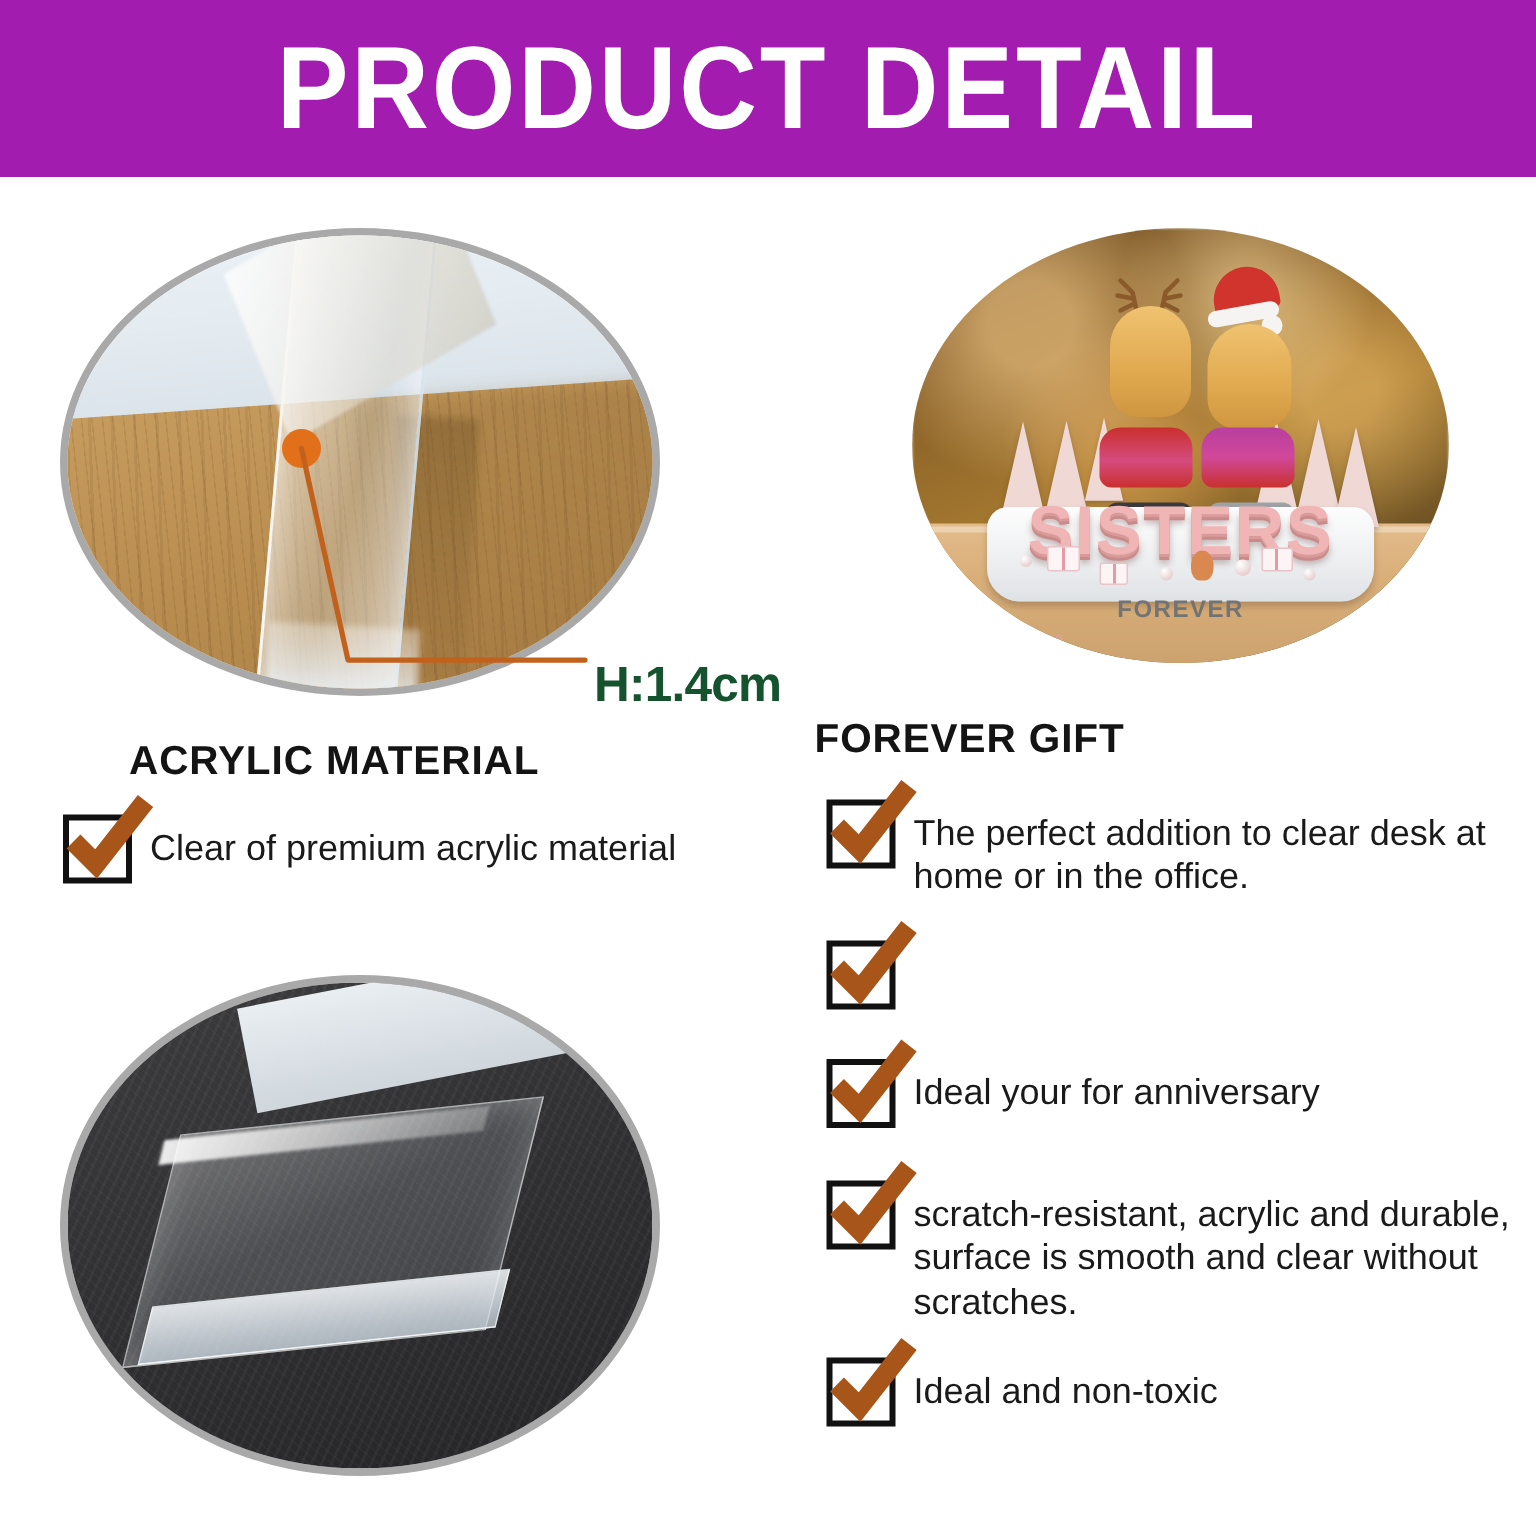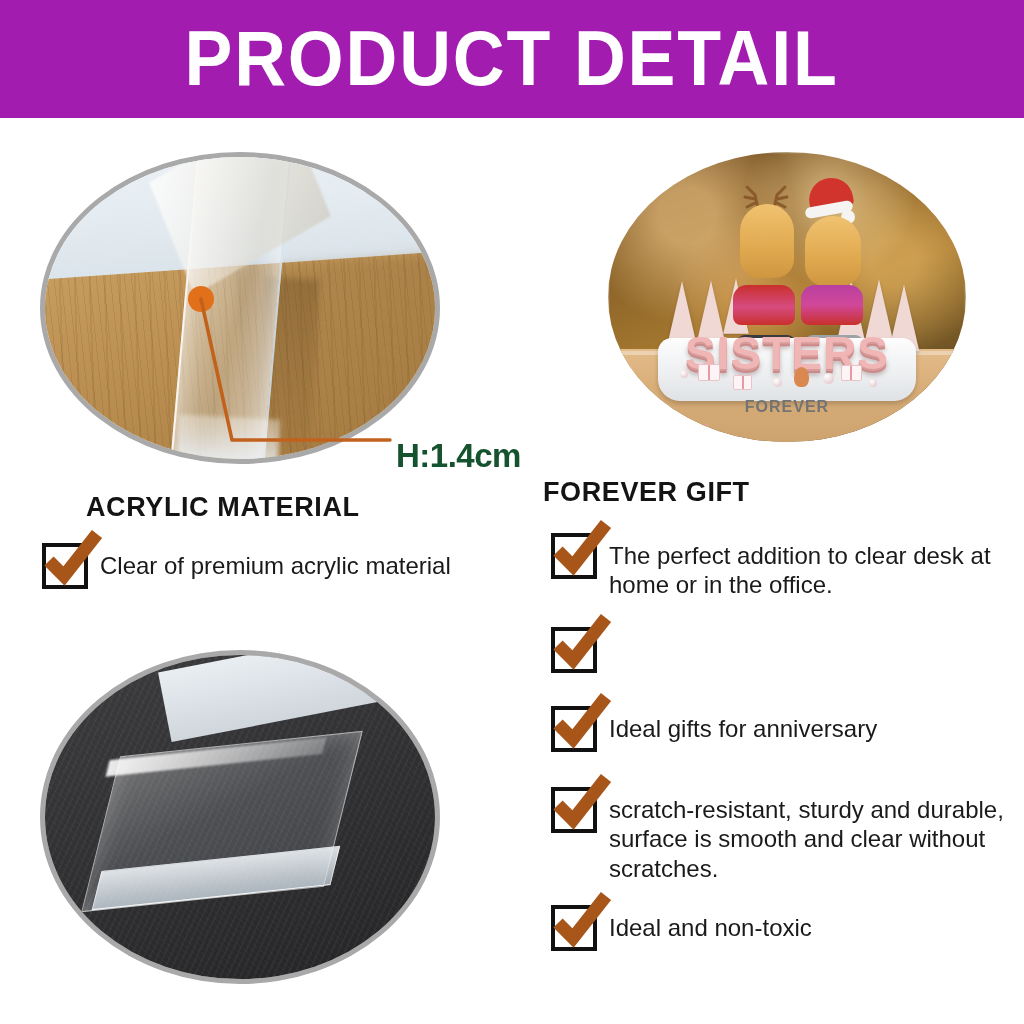--- a/index.html
+++ b/index.html
@@ -487,30 +487,30 @@
     </svg>
   </div>
 </div>
 
 <div class="feature-row" id="feature-gift-2">
   <div class="checkbox">
     <svg viewBox="0 0 62 62">
       <path d="M7 31 L22 46 L55 4" fill="none" stroke="#a8551a" stroke-width="13" stroke-linecap="butt" stroke-linejoin="miter"></path>
     </svg>
   </div>
-  <div class="feature-text">Ideal gifts for anniversary</div>
+  <div class="feature-text">Ideal your for anniversary</div>
 </div>
 
 <div class="feature-row" id="feature-gift-3">
   <div class="checkbox">
     <svg viewBox="0 0 62 62">
       <path d="M7 31 L22 46 L55 4" fill="none" stroke="#a8551a" stroke-width="13" stroke-linecap="butt" stroke-linejoin="miter"></path>
     </svg>
   </div>
-  <div class="feature-text">scratch-resistant, sturdy and durable, surface is smooth and clear without scratches.</div>
+  <div class="feature-text">scratch-resistant, acrylic and durable, surface is smooth and clear without scratches.</div>
 </div>
 
 <div class="feature-row" id="feature-gift-4">
   <div class="checkbox">
     <svg viewBox="0 0 62 62">
       <path d="M7 31 L22 46 L55 4" fill="none" stroke="#a8551a" stroke-width="13" stroke-linecap="butt" stroke-linejoin="miter"></path>
     </svg>
   </div>
   <div class="feature-text">Ideal and non-toxic</div>
 </div>

